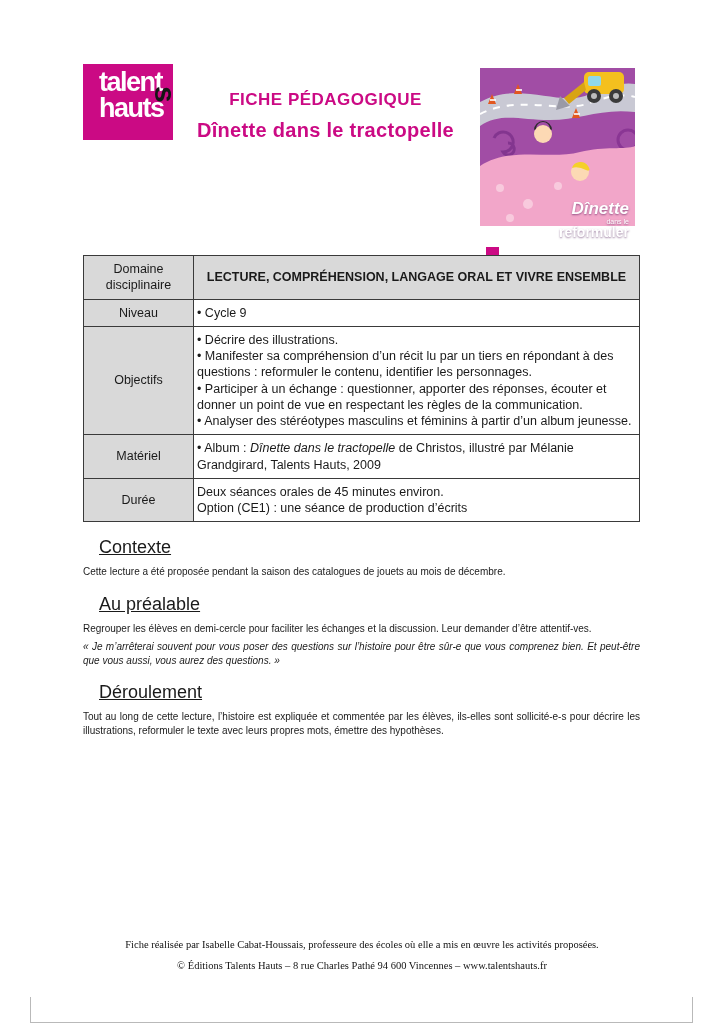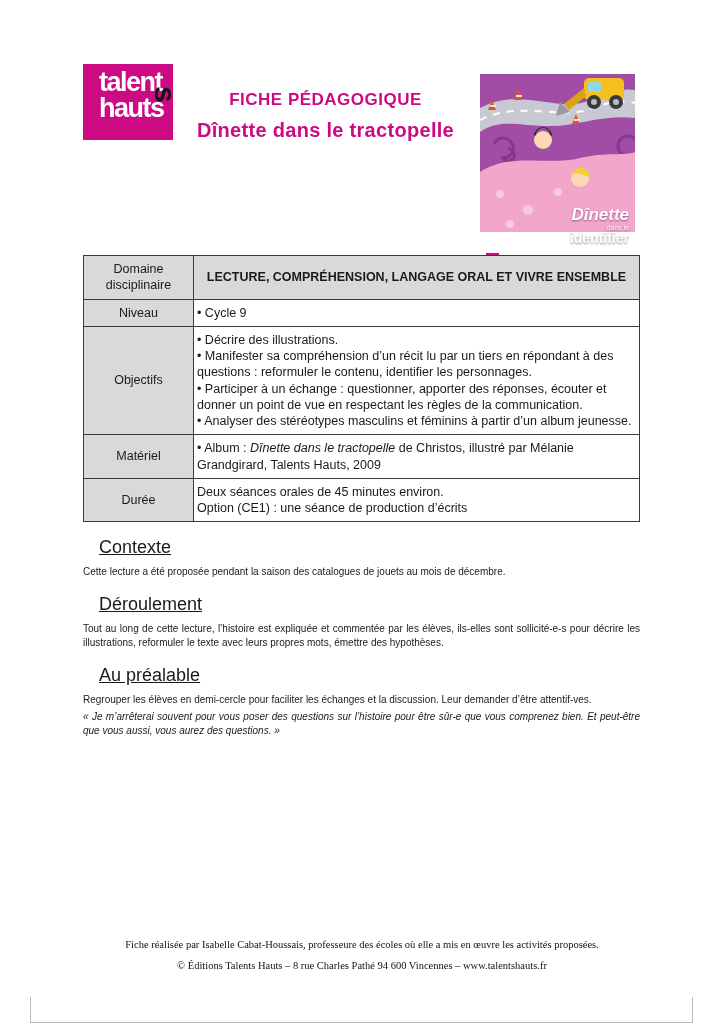--- a/index.html
+++ b/index.html
@@ -21,21 +21,21 @@
     font-size:30px; transform:rotate(90deg); font-weight:bold;
   }
   .title-block {
     position:absolute; left:178px; top:90px; width:295px; text-align:center;
     color:#cb0a84;
   }
   .doc-type { font-size:17px; font-weight:bold; letter-spacing:0.5px; }
   .book-title { font-size:20px; font-weight:bold; margin-top:9px; letter-spacing:0.3px; }
 
   .cover {
-    position:absolute; left:480px; top:74px; width:155px; height:196px;
+    position:absolute; left:480px; top:68px; width:155px; height:196px;
     overflow:hidden;
   }
   .cover svg { display:block; }
   .cover-titles {
     position:absolute; right:6px; bottom:24px; text-align:right; color:#fff;
     line-height:1.05; text-shadow:0 1px 2px rgba(60,0,70,.5);
   }
   .cover-title  { font-size:17px; font-weight:bold; font-style:italic; }
   .cover-sub    { font-size:7px; }
   .cover-title2 { font-size:14px; font-weight:bold; }
@@ -139,21 +139,21 @@
         <circle cx="30" cy="150" r="4"></circle>
       </g>
       <circle cx="63" cy="66" r="9" fill="#fcd9b4"></circle>
       <path d="M54,62 a9,9 0 0,1 18,0 l-2,-1 a7,7 0 0,0 -14,0 Z" fill="#2b2b2b"></path>
       <circle cx="100" cy="104" r="9" fill="#fcd9b4"></circle>
       <path d="M92,100 a9,9 0 0,1 16,-2 q4,6 -2,4 q-8,-4 -14,-2 Z" fill="#f5d02a"></path>
     </svg>
     <div class="cover-titles">
       <div class="cover-title">Dînette</div>
       <div class="cover-sub">dans le</div>
-      <div class="cover-title2">identifier</div>
+      <div class="cover-title2">reformuler</div>
     </div>
     <div class="cover-credits">
       <span>Christos</span>
       <span>Mélanie Grandgirard</span>
     </div>
     <div class="cover-minilogo"></div>
   </div>
 
   <div class="content">
 
@@ -185,30 +185,30 @@
       </tr>
     </tbody>
       </table>
 
     <div class="body-section">
       <h3 class="section-heading">Contexte</h3>
       <p class="section-body">Cette lecture a été proposée pendant la saison des catalogues de jouets au mois de décembre.</p>
     </div>
 
     <div class="body-section">
-      <h3 class="section-heading">Déroulement</h3>
-      <p class="section-body">Tout au long de cette lecture, l’histoire est expliquée et commentée par les élèves, ils-elles sont sollicité-e-s pour décrire les illustrations, reformuler le texte avec leurs propres mots, émettre des hypothèses.</p>
-    </div>
-
-    <div class="body-section">
       <h3 class="section-heading">Au préalable</h3>
       <p class="section-body">Regrouper les élèves en demi-cercle pour faciliter les échanges et la discussion. Leur demander d’être attentif-ves.</p>
       <p class="section-body section-quote">« Je m’arrêterai souvent pour vous poser des questions sur l’histoire pour être sûr-e que vous comprenez bien. Et peut-être que vous aussi, vous aurez des questions. »</p>
     </div>
 
+    <div class="body-section">
+      <h3 class="section-heading">Déroulement</h3>
+      <p class="section-body">Tout au long de cette lecture, l’histoire est expliquée et commentée par les élèves, ils-elles sont sollicité-e-s pour décrire les illustrations, reformuler le texte avec leurs propres mots, émettre des hypothèses.</p>
+    </div>
+
   </div>
 
   <div class="footer">
     <div>Fiche réalisée par Isabelle Cabat-Houssais, professeure des écoles où elle a mis en œuvre les activités proposées.</div>
     <div>© Éditions Talents Hauts – 8 rue Charles Pathé 94 600 Vincennes – www.talentshauts.fr</div>
   </div>
 
   <div class="page-edge"></div>
 
 </div>

